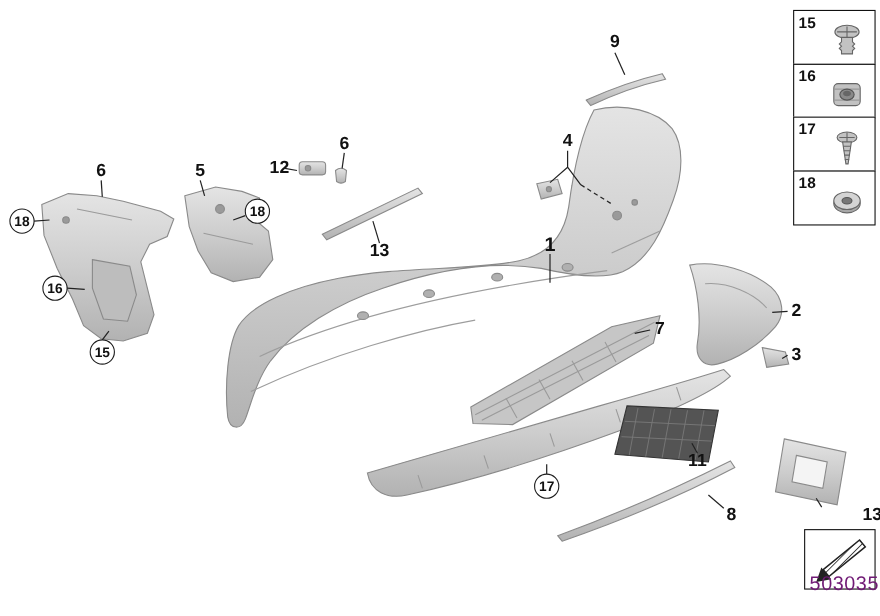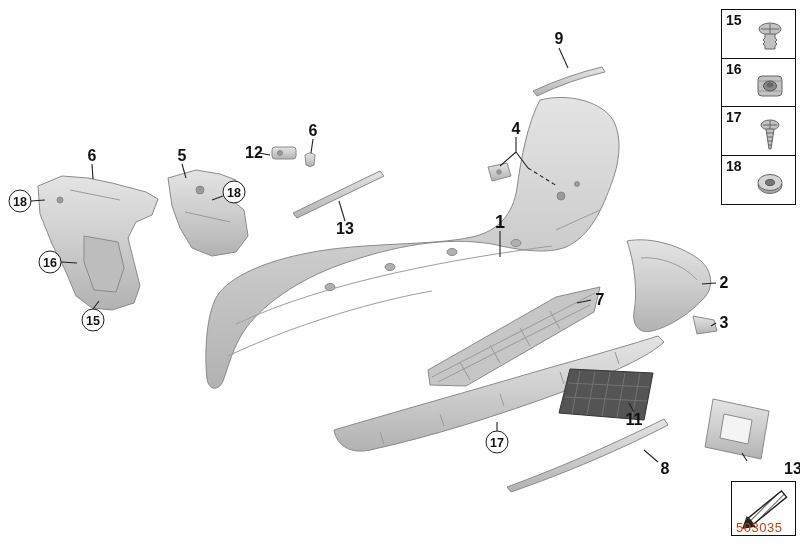--- a/index.html
+++ b/index.html
@@ -16,21 +16,21 @@
     width: 23px; height: 23px; border: 1.5px solid #1d1d1d; border-radius: 50%;
     background: #fff; display: flex; align-items: center; justify-content: center;
     font-weight: bold; font-size: 12.5px; color: #111; cursor: pointer; user-select: none;
   }
   .legend { position: absolute; top: 9px; right: 4px; width: 75px; display: flex; flex-direction: column; }
   .legend-box { position: relative; height: 50px; border: 1.4px solid #111; background: #fff; margin-top: -1.4px; }
   .legend-box:first-child { margin-top: 0; }
   .legend-num { position: absolute; top: 2px; left: 4px; font-weight: bold; font-size: 14px; color: #111; }
   .legend-icon { position: absolute; right: 7px; bottom: 3px; width: 36px; height: 34px; }
   .dir-box { position: absolute; left: 731px; top: 481px; width: 65px; height: 55px; border: 1.4px solid #111; background: #fff; }
-  .drawing-number { position: absolute; left: 736px; top: 520px; font-size: 13px; color: #c2410c; letter-spacing: 0.5px; }
+  .drawing-number { position: absolute; left: 736px; top: 520px; font-size: 18px; color: #701a75; letter-spacing: 0.5px; }
 </style>
 </head>
 <body>
 
 <div class="stage">
 
   <svg class="art" viewBox="0 0 800 560">
     <defs>
       <linearGradient id="gm" x1="0" y1="0" x2="0" y2="1">
         <stop offset="0" stop-color="#e4e4e4"></stop>

